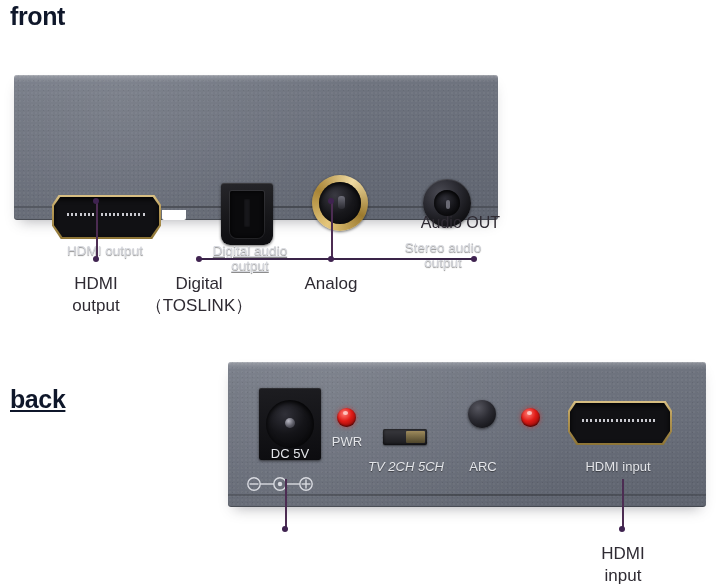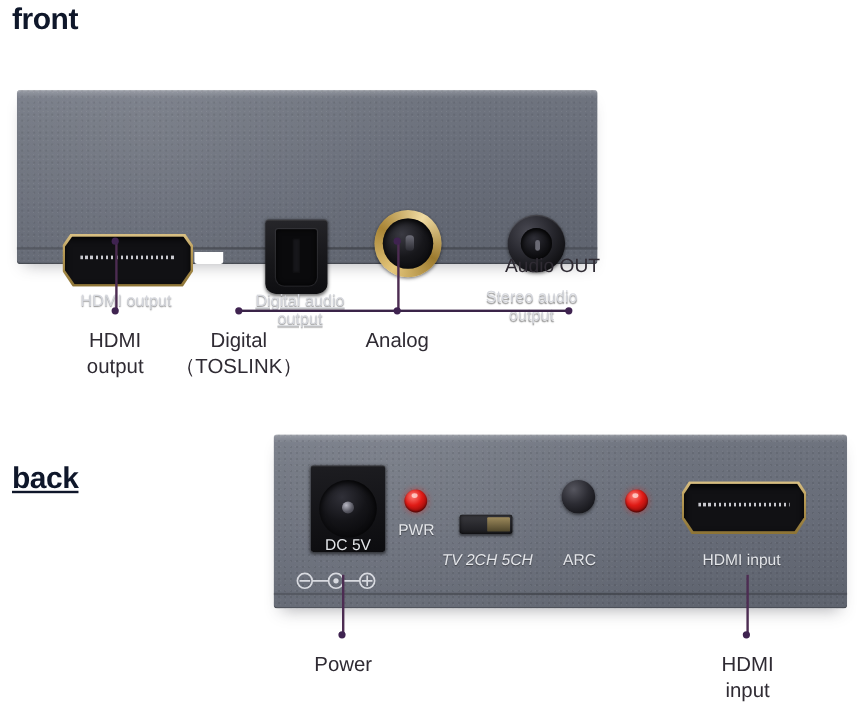--- a/index.html
+++ b/index.html
@@ -446,18 +446,17 @@
 
     <div class="chassis-lip" style="bottom:11px;"></div>
   </div>
 
   <div class="lead-v" style="left:285px; top:479px; height:50px;"></div>
   <div class="lead-dot" style="left:282px; top:526px;"></div>
 
   <div class="lead-v" style="left:622px; top:479px; height:50px;"></div>
   <div class="lead-dot" style="left:619px; top:526px;"></div>
 
-  <div class="callout" style="left:236px; top:543px; width:100px;">Power</div>
 
   <div class="callout" style="left:573px; top:543px; width:100px;">HDMI
 input</div>
 
 </div>
 
 </body></html>

